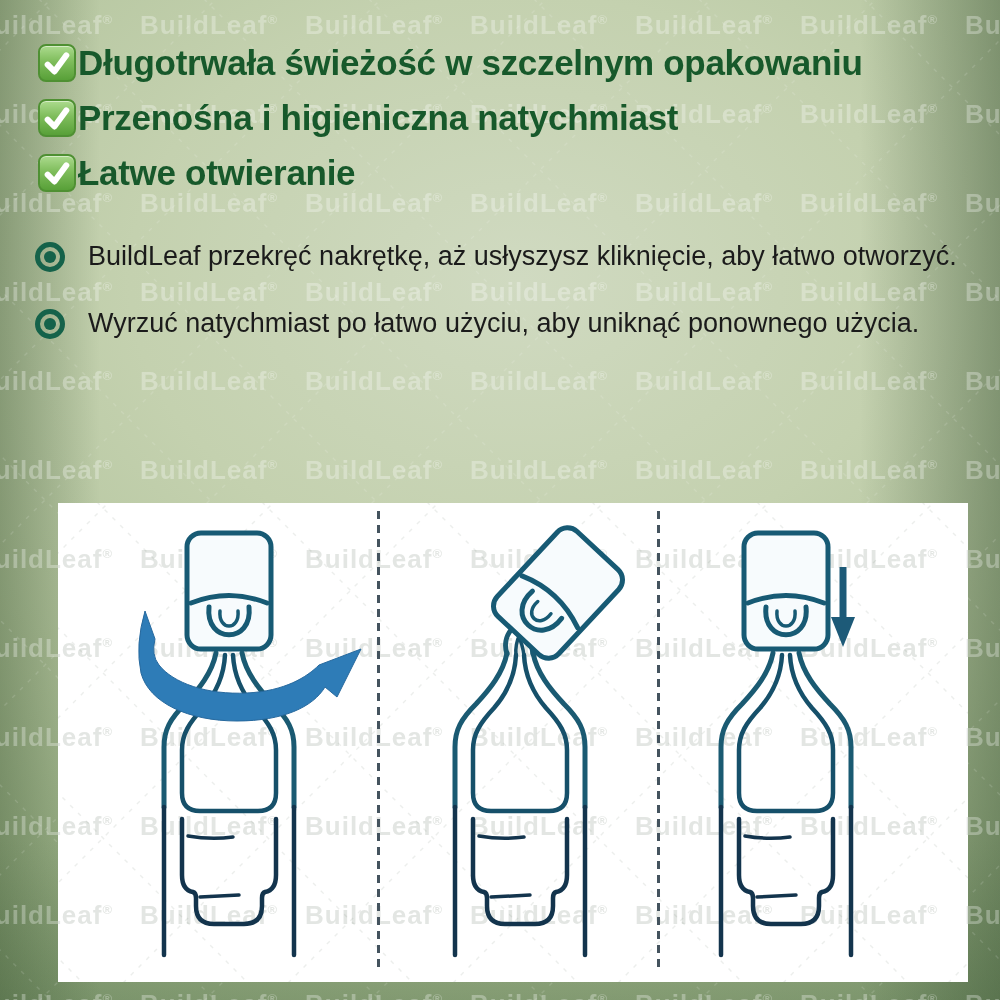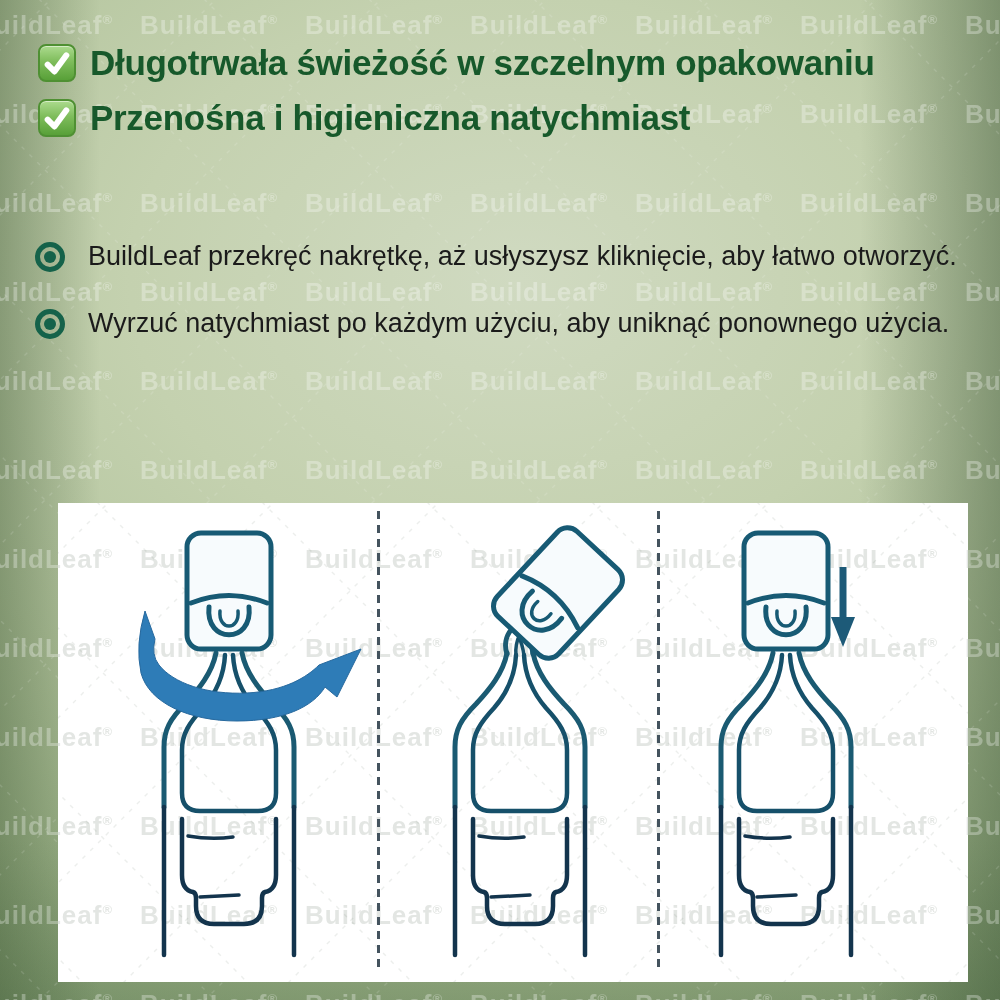--- a/index.html
+++ b/index.html
@@ -23,21 +23,21 @@
   .wm-gray .wm{color:rgba(128,142,128,.22);}
   
   .features{position:absolute;top:44px;left:38px;}
   .feat{display:flex;align-items:center;margin-bottom:17px;height:38px;}
   .check{width:38px;height:38px;border-radius:8px;flex:0 0 38px;
          background:linear-gradient(180deg,#acdb8e 0%,#7fbd5c 45%,#58a038 100%);
          border:2px solid #4f9033;box-sizing:border-box;
          box-shadow:inset 0 1px 0 rgba(255,255,255,.5);}
   .check svg{width:100%;height:100%;display:block;}
   .check path{fill:none;stroke:#fff;stroke-width:7;stroke-linecap:round;stroke-linejoin:round;}
-  .feat-label{margin-left:14px;font-size:35px;font-weight:bold;letter-spacing:-.3px;
+  .feat-label{margin-left:2px;font-size:35px;font-weight:bold;letter-spacing:-.3px;
               color:var(--headline_green,#17592b);}
   
   .instructions{position:absolute;top:238px;left:35px;width:955px;}
   .instr{display:flex;align-items:flex-start;}
   .instr.m1{margin-bottom:30px;} .instr.m2{margin-bottom:32px;}
   .target{position:relative;width:30px;height:30px;flex:0 0 30px;margin-top:4px;
           border:5px solid var(--bullet_green,#15624a);border-radius:50%;box-sizing:border-box;}
   .target .dot{position:absolute;left:50%;top:50%;width:12px;height:12px;margin:-6px 0 0 -6px;
                border-radius:50%;background:var(--bullet_green,#15624a);}
   .instr p{margin:0 0 0 23px;font-size:27px;line-height:37px;color:#1b1b1b;white-space:pre-line;}
@@ -192,34 +192,42 @@
       <span class="feat-label">Długotrwała świeżość w szczelnym opakowaniu</span>
     </div>
     <div class="feat">
       <span class="check">
         <svg viewBox="0 0 40 40">
             <path d="M9 22 L17 30 L31 11"></path>
           </svg>
       </span>
       <span class="feat-label">Przenośna i higieniczna natychmiast</span>
     </div>
+    <div class="feat">
+      <span class="check">
+        <svg viewBox="0 0 40 40">
+            <path d="M9 22 L17 30 L31 11"></path>
+          </svg>
+      </span>
+      <span class="feat-label">Łatwe otwieranie</span>
+    </div>
   </div>
 
   <div class="instructions">
     <div class="instr m1">
       <span class="target">
           <span class="dot"></span>
         </span>
       <p>BuildLeaf przekręć nakrętkę, aż usłyszysz kliknięcie, aby łatwo otworzyć.</p>
     </div>
     <div class="instr">
       <span class="target">
           <span class="dot"></span>
         </span>
-      <p>Wyrzuć natychmiast po każdym użyciu, aby uniknąć ponownego użycia.</p>
+      <p>Wyrzuć natychmiast po łatwo użyciu, aby uniknąć ponownego użycia.</p>
     </div>
   </div>
 
   <svg width="0" height="0" style="position:absolute">
     <defs>
       <g id="bottleBody">
         <path class="bs mid" d="M137,146 C133,166 120,182 106,197 C91,212 85,223 85,240 L85,300"></path>
         <path class="bs dark" d="M85,300 L85,448"></path>
         <path class="bs mid" d="M163,146 C167,166 180,182 194,197 C209,212 215,223 215,240 L215,300"></path>
         <path class="bs dark" d="M215,300 L215,448"></path>

